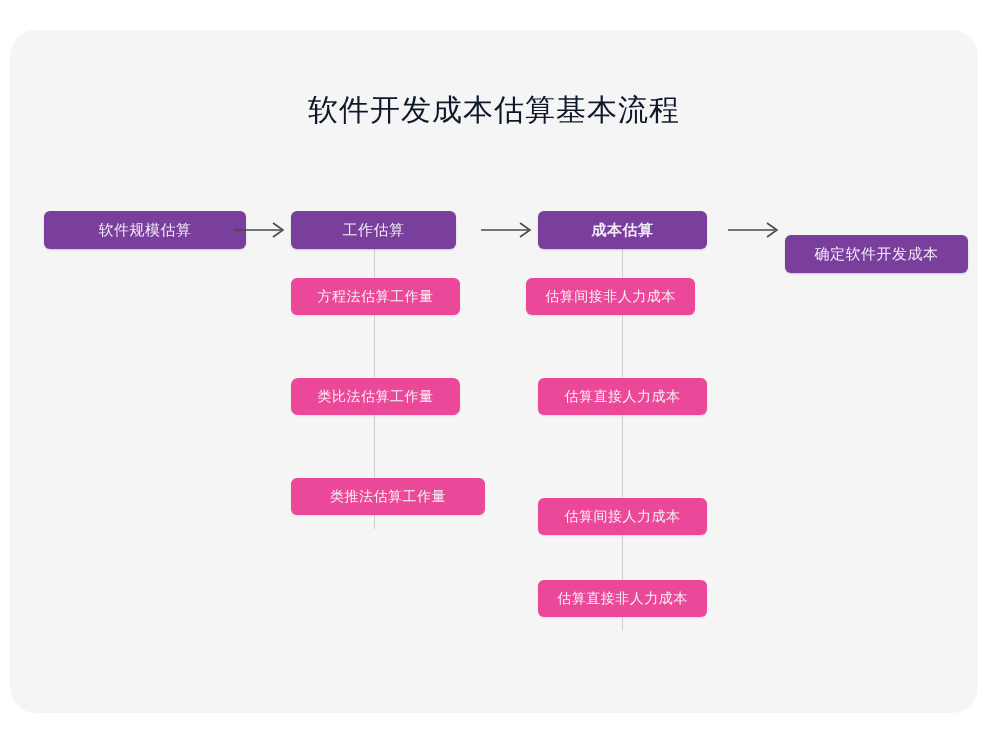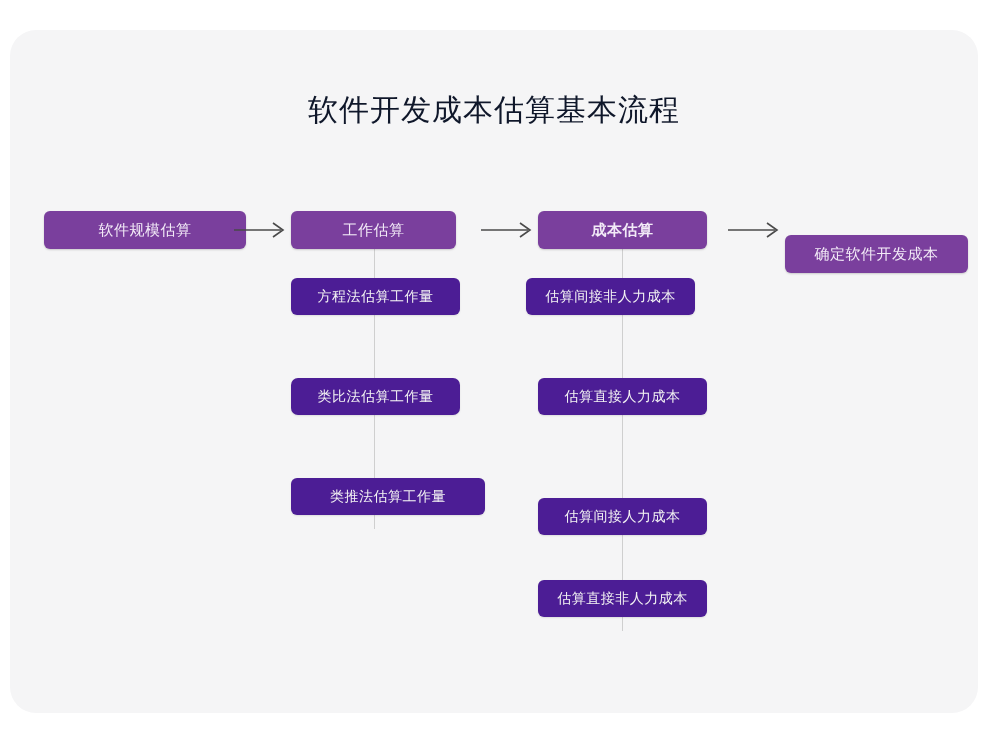--- a/index.html
+++ b/index.html
@@ -51,21 +51,21 @@
     letter-spacing: 0.5px;
   }
   .node-primary {
     background: #7a3f9d;
     color: #f2eaf7;
     font-size: 15px;
     height: 38px;
     box-shadow: 0 1px 2px rgba(0,0,0,0.18);
   }
   .node-secondary {
-    background: #4c1d95;
+    background: #ec4899;
     color: #f3f3f3;
     font-size: 14px;
     height: 37px;
     box-shadow: 0 1px 2px rgba(0,0,0,0.10);
   }
   
   .flow-arrow {
     position: absolute;
     height: 38px;
     top: 181px;

